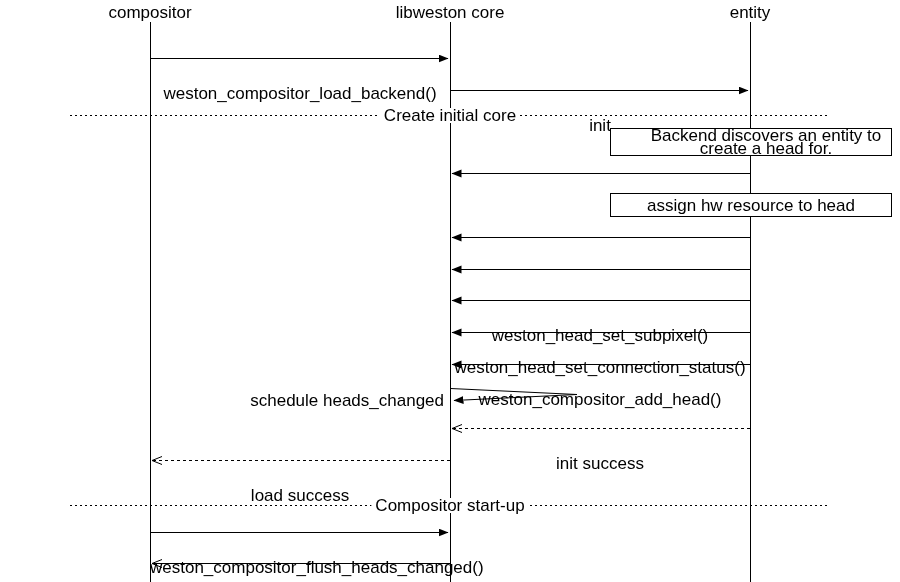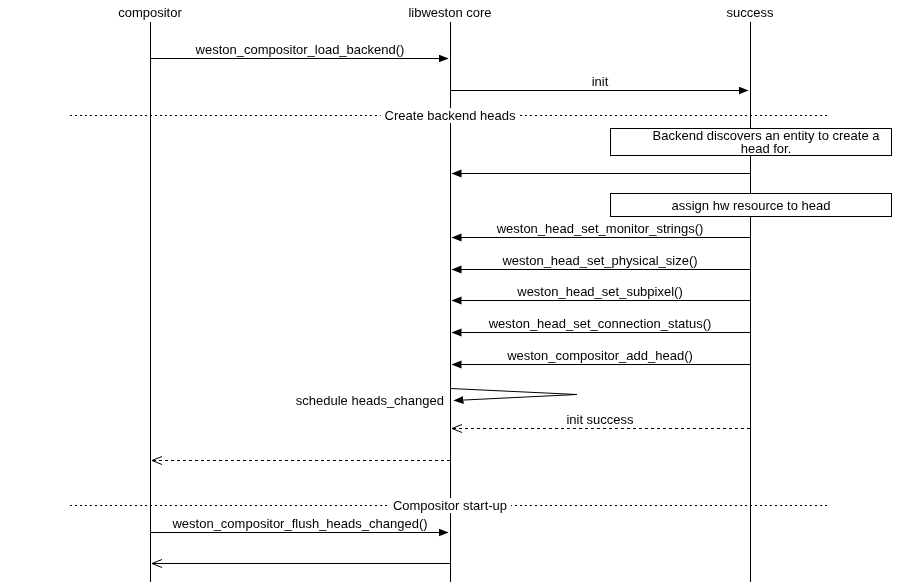--- a/index.html
+++ b/index.html
@@ -1,29 +1,29 @@
 <!DOCTYPE html>
 <html><head>
 <meta charset="utf-8">
 <style>
   html,body{margin:0;padding:0;background:#ffffff;}
   .canvas{
     position:relative;width:900px;height:582px;background:#ffffff;
-    font-family:"Liberation Sans", sans-serif;font-size:13px;color:#000;
+    font-family:"Liberation Sans", sans-serif;font-size:17px;color:#000;
     overflow:hidden;
   }
   .canvas svg{position:absolute;left:0;top:0;}
   .entity{
     position:absolute;top:5px;transform:translateX(-50%);
     white-space:nowrap;height:16px;line-height:16px;
   }
   .lbl{
     position:absolute;white-space:nowrap;height:15px;line-height:15px;
   }
-  .c{text-align:center;}
+  .c{text-align:center;margin-top:44px;}
   .r{text-align:right;}
   .divlbl{
     position:absolute;transform:translateX(-50%);background:#ffffff;
     padding:0 4px;white-space:nowrap;height:15px;line-height:15px;
   }
   .note{
     position:absolute;border:1px solid #000;background:#ffffff;
     box-sizing:border-box;display:flex;align-items:center;justify-content:center;
     text-align:center;line-height:13px;padding:1px 6px;
   }
@@ -65,32 +65,31 @@
     <line x1="450" y1="460.5" x2="152" y2="460.5" stroke="#000" stroke-width="1" stroke-dasharray="3,3" marker-end="url(#mOpen)"></line>
 
     <line x1="70" y1="505.5" x2="830" y2="505.5" stroke="#000" stroke-width="1" stroke-dasharray="2,3"></line>
 
     <line x1="150" y1="532.5" x2="448" y2="532.5" stroke="#000" stroke-width="1" marker-end="url(#mFilled)"></line>
     <line x1="450" y1="563.5" x2="152" y2="563.5" stroke="#000" stroke-width="1" marker-end="url(#mOpen)"></line>
   </svg>
 
   <div class="entity" style="left:150px;">compositor</div>
   <div class="entity" style="left:450px;">libweston core</div>
-  <div class="entity" style="left:750px;">success</div>
+  <div class="entity" style="left:750px;">entity</div>
 
   <div class="lbl c" style="left:150px;width:300px;top:42px;">weston_compositor_load_backend()</div>
   <div class="lbl c" style="left:450px;width:300px;top:74px;">init</div>
-  <div class="lbl c" style="left:450px;width:300px;top:221px;">weston_head_set_monitor_strings()</div>
-  <div class="lbl c" style="left:450px;width:300px;top:253px;">weston_head_set_physical_size()</div>
   <div class="lbl c" style="left:450px;width:300px;top:284px;text-align:center;">weston_head_set_subpixel()</div>
   <div class="lbl c" style="left:450px;width:300px;top:316px;">weston_head_set_connection_status()</div>
   <div class="lbl c" style="left:450px;width:300px;top:348px;">weston_compositor_add_head()</div>
   <div class="lbl r" style="left:150px;width:294px;top:381px;margin-top:12px;">schedule heads_changed</div>
   <div class="lbl c" style="left:450px;width:300px;top:412px;">init success</div>
+  <div class="lbl c" style="left:150px;width:300px;top:444px;">load success</div>
   <div class="lbl c" style="left:150px;width:300px;top:516px;">weston_compositor_flush_heads_changed()</div>
 
-  <div class="divlbl" style="left:450px;top:108px;">Create backend heads</div>
+  <div class="divlbl" style="left:450px;top:108px;">Create initial core</div>
   <div class="divlbl" style="left:450px;top:498px;">Compositor start-up</div>
 
   <div class="note" style="left:610px;top:128px;width:282px;height:28px;padding-left:36px;">Backend discovers an entity to create a head for.</div>
   <div class="note" style="left:610px;top:193px;width:282px;height:24px;">assign hw resource to head</div>
 
 </div>
 
 </body></html>

